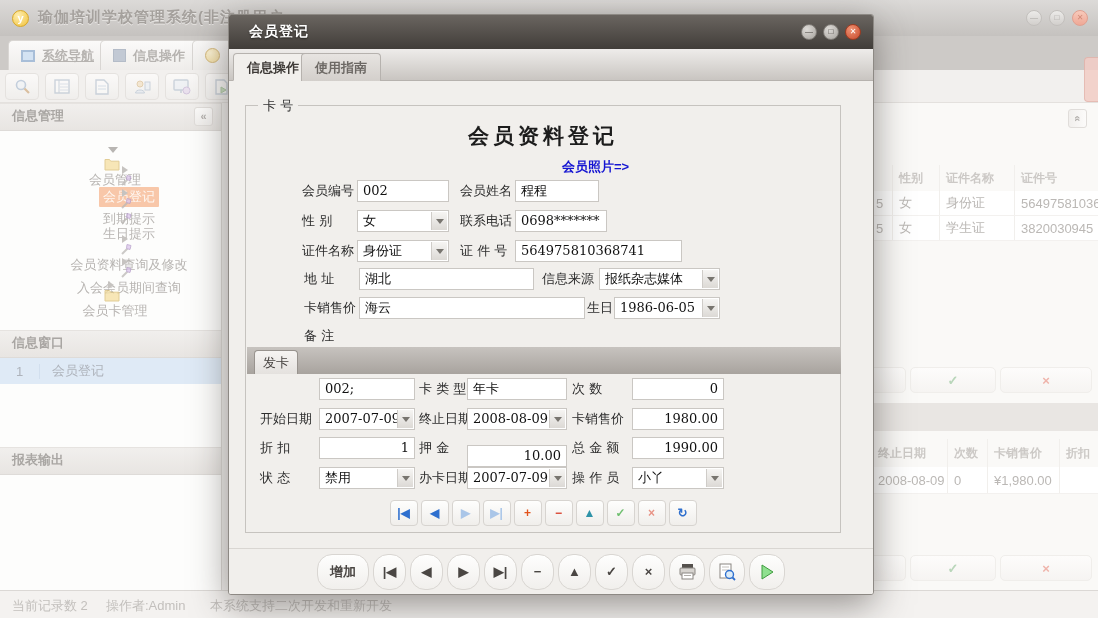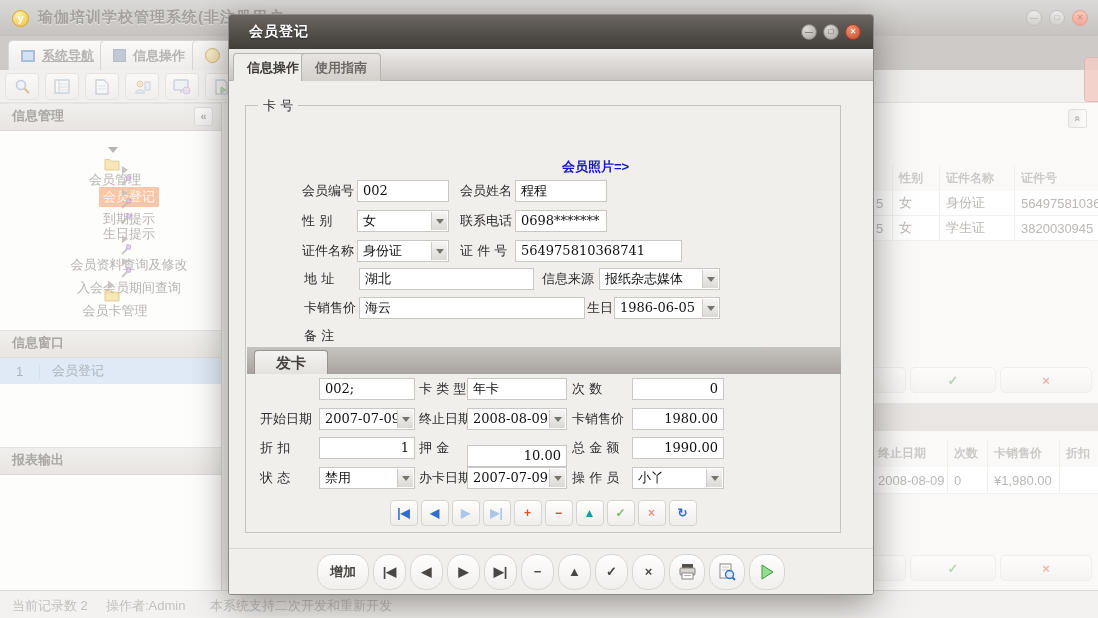--- a/index.html
+++ b/index.html
@@ -124,23 +124,23 @@
         line-height:18px; white-space:nowrap; overflow:hidden; }
   .fi.num { text-align:right; }
   .fi.dd { padding-right:20px; }
   .dd-btn { position:absolute; right:1px; top:1px; width:16px; height:18px;
             background:linear-gradient(#f6f5f3,#dcd9d5); border-left:1px solid #cfccc8;
             display:flex; align-items:center; justify-content:center; }
   .caret { width:0; height:0; border:4px solid transparent; border-top:5px solid #78756f; margin-top:5px; }
 
   .card-bar { position:absolute; left:1px; top:241px; width:594px; height:27px;
               background:linear-gradient(#c7c3bf,#a8a39e); }
-  .card-tab { position:absolute; left:7px; bottom:0; width:74px; height:24px;
+  .card-tab { position:absolute; left:7px; bottom:0; width:44px; height:24px;
               background:linear-gradient(#f6f4f2,#e4e1de); border:1px solid #98938e; border-bottom:none;
-              border-radius:4px 4px 0 0; font-size:15px; font-weight:bold; color:#474340;
+              border-radius:4px 4px 0 0; font-size:13px; font-weight:normal; color:#474340;
               text-align:center; line-height:23px; }
 
   .dbnav { position:absolute; left:0; right:0; top:394px; display:flex; justify-content:center; gap:3px; }
   .nbtn { width:28px; height:26px; border:1px solid #d7d4d0; border-radius:4px;
           background:linear-gradient(#fefefd,#f0eeeb); display:flex; align-items:center;
           justify-content:center; font-size:12px; font-weight:bold; }
   .c-blue{color:#2e6fce} .c-lblue{color:#aac6e8} .c-orange{color:#e2531c} .c-red{color:#d8402c}
   .c-teal{color:#2f93a8} .c-green{color:#6fbf6f} .c-fgreen{color:#b9d6ba} .c-rose{color:#e89486}
   .c-frose{color:#efb4ab}
 
@@ -388,26 +388,27 @@
     </div>
 
     <div class="dlg-tabstrip">
       <div class="dlg-tab active">信息操作</div>
       <div class="dlg-tab inactive">使用指南</div>
     </div>
 
     <div class="dlg-body">
       <div class="gbox">
         <div class="gbox-cap">卡 号</div>
+        <div class="hd">会员资料登记</div>
         <a class="photo-link">会员照片=&gt;</a>
 
         <div class="fl" style="left:56px; top:74px;">会员编号</div>
         <div class="fi" style="left:111px; top:74px; width:92px;">002</div>
         <div class="fl" style="left:214px; top:74px;">会员姓名</div>
-        <div class="fi" style="left:269px; top:74px; width:92px;">程程</div>
+        <div class="fi" style="left:269px; top:74px; width:84px;">程程</div>
 
         <div class="fl" style="left:56px; top:104px;">性 别</div>
         <div class="fi dd" style="left:111px; top:104px; width:92px;">
           <span>女</span>
           <span class="dd-btn">
               <i class="caret"></i>
             </span>
         </div>
         <div class="fl" style="left:214px; top:104px;">联系电话</div>
         <div class="fi" style="left:269px; top:104px; width:92px;">0698*******</div>

